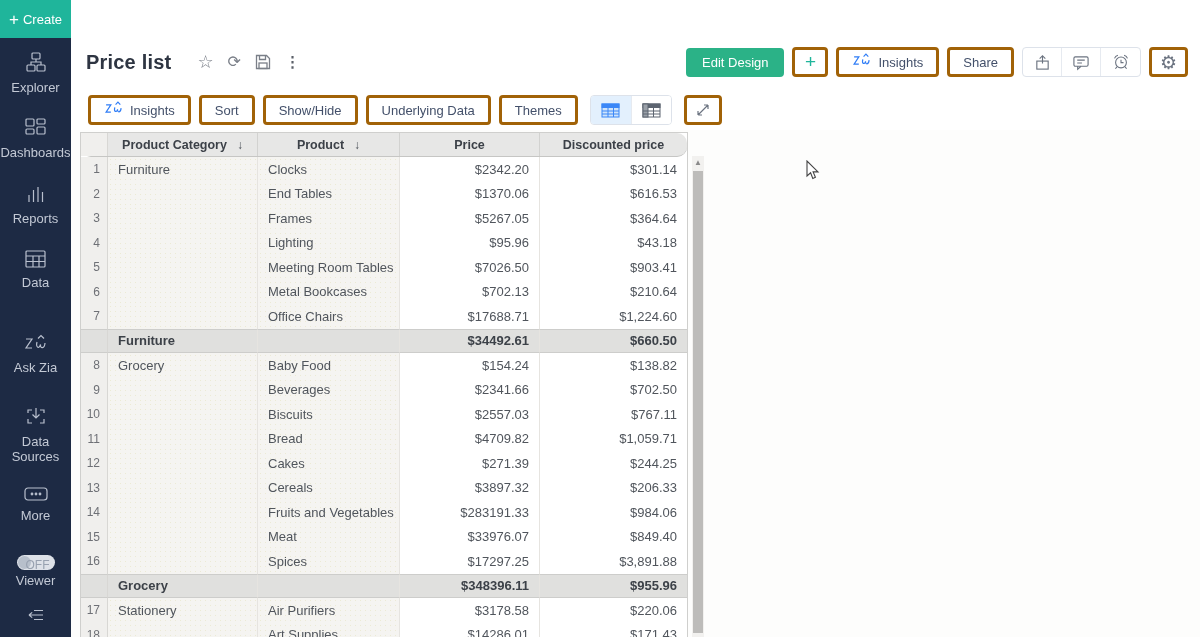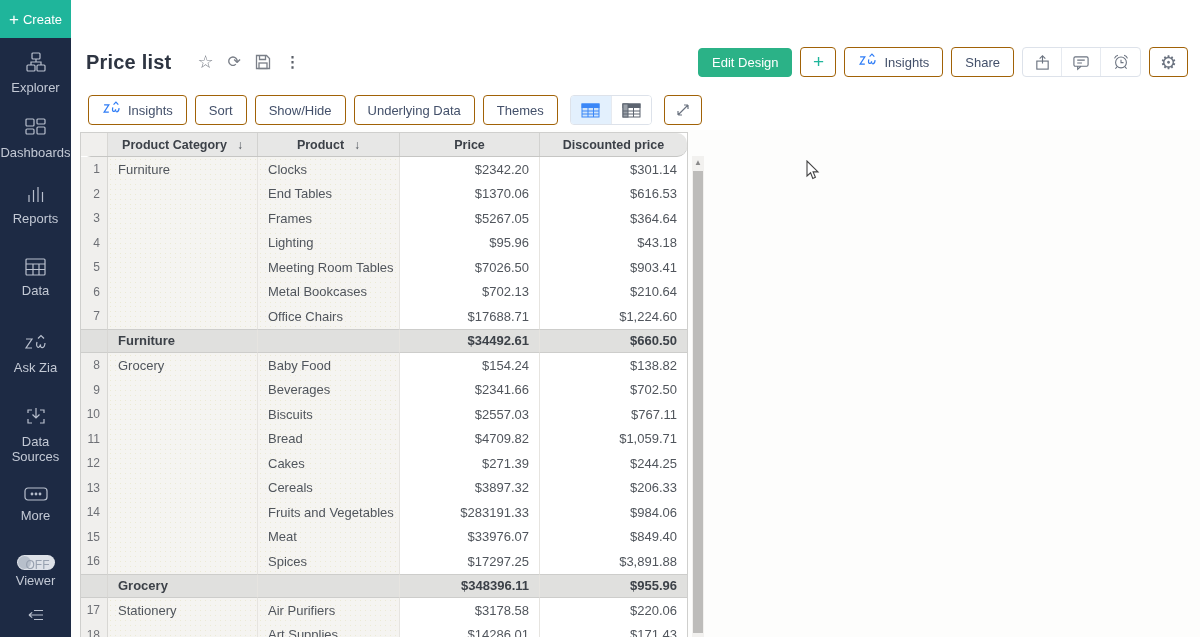--- a/index.html
+++ b/index.html
@@ -29,21 +29,21 @@
   .title { font-size:20px; font-weight:bold; color:#2e3542; letter-spacing:.2px; }
   .title-icons { display:flex; align-items:center; gap:14px; margin-left:26px; color:#7a7f88; }
   .ticon { cursor:pointer; display:flex; align-items:center; }
   .ticon svg { stroke:#7a7f88; fill:none; stroke-width:1.3; }
   .star-glyph { font-size:18px; line-height:1; }
   .refresh-glyph { font-size:16px; line-height:1; }
   .kebab-glyph { font-size:15px; font-weight:bold; color:#5a5f68; letter-spacing:0; }
 
   .topbar-right { margin-left:auto; display:flex; align-items:center; gap:8px; }
   .btn { display:inline-flex; align-items:center; justify-content:center; gap:6px; height:30px;
-         padding:0 13px; border:1px solid #a16207; border-radius:4px; background:#fff;
+         padding:0 13px; border:3px solid #a16207; border-radius:4px; background:#fff;
          font-size:13px; color:#43506a; cursor:pointer; white-space:nowrap; }
   .btn-green { background:#2bb287; border-color:#2bb287; color:#fff; height:29px; }
   .btn-plus { color:#1fb59b; font-size:19px; width:36px; padding:0; }
   .icon-group { display:flex; align-items:stretch; border:1px solid #dde2ea; border-radius:4px;
                 background:#fff; height:30px; }
   .icon-group .ig-cell { width:39px; display:flex; align-items:center; justify-content:center;
                          cursor:pointer; border-right:1px solid #e6eaf0; }
   .icon-group .ig-cell:last-child { border-right:none; }
   .icon-group svg, .btn-icon svg { stroke:#6b7380; fill:none; stroke-width:1.2; }
   .btn-icon { width:39px; padding:0; }
@@ -131,21 +131,21 @@
 
     <div class="side-item" style="top:186px">
       <span>
         <svg width="20" height="18" viewBox="0 0 20 18" stroke-width="1.6">
             <path d="M3 16V9 M7.5 16V4 M12 16V1 M16.5 16V6"></path>
           </svg>
       </span>
       <span class="lbl">Reports</span>
     </div>
 
-    <div class="side-item" style="top:258px">
+    <div class="side-item" style="top:250px">
       <span>
         <svg width="21" height="18" viewBox="0 0 21 18">
             <rect x="1" y="1" width="19" height="16" rx="1"></rect>
             <path d="M1 6h19 M1 11.5h19 M8 6v11 M14 6v11"></path>
           </svg>
       </span>
       <span class="lbl">Data</span>
     </div>
 
     <div class="side-item" style="top:334px">

